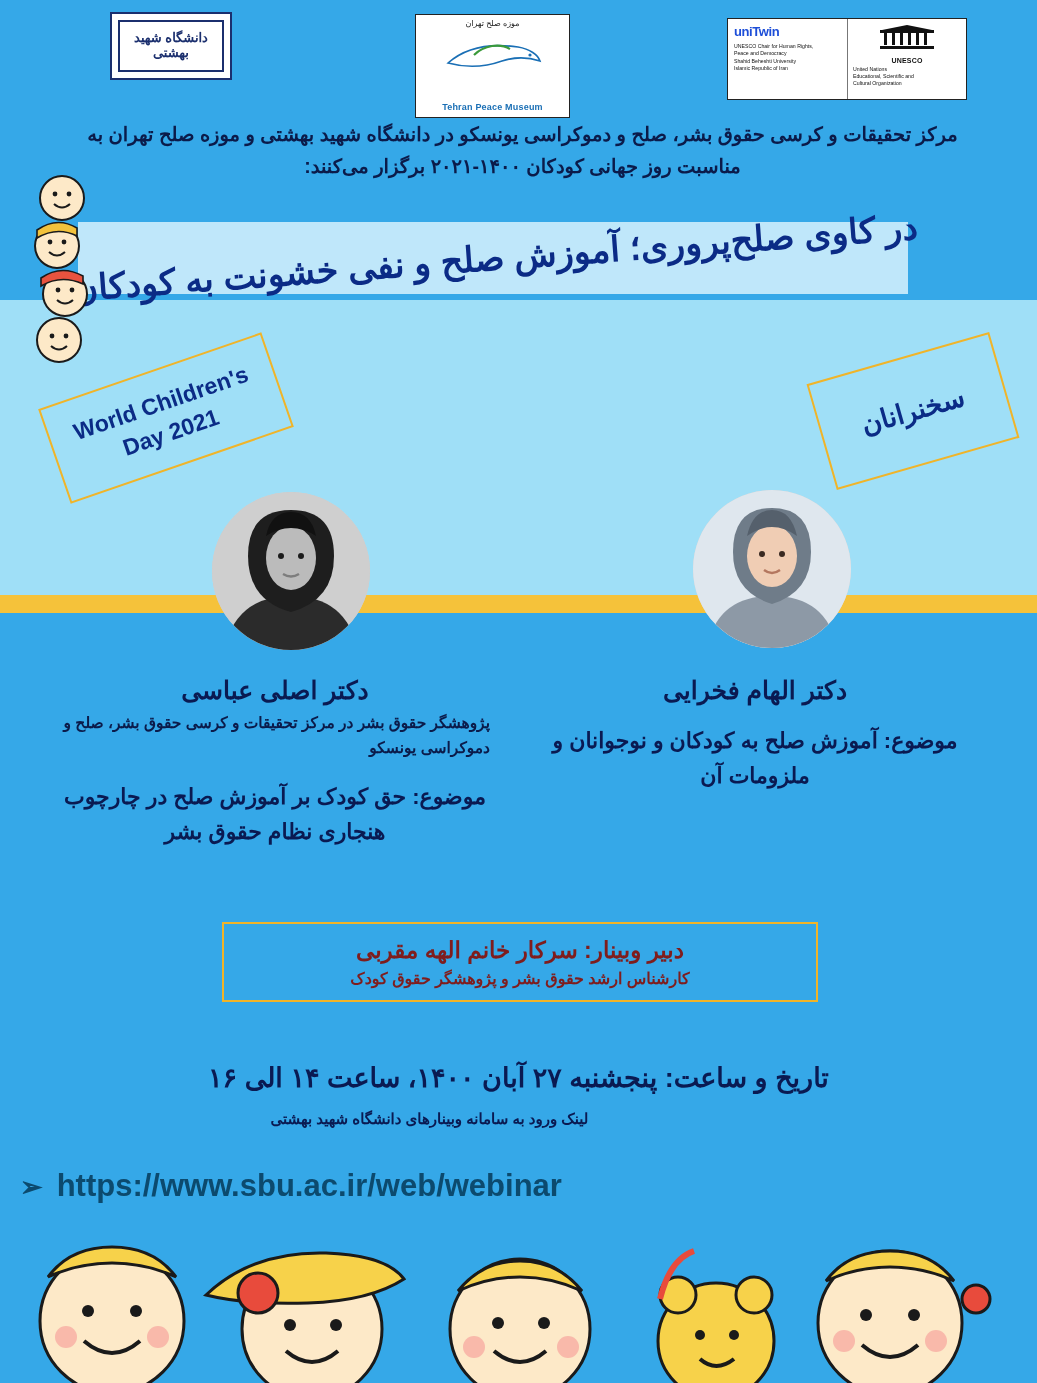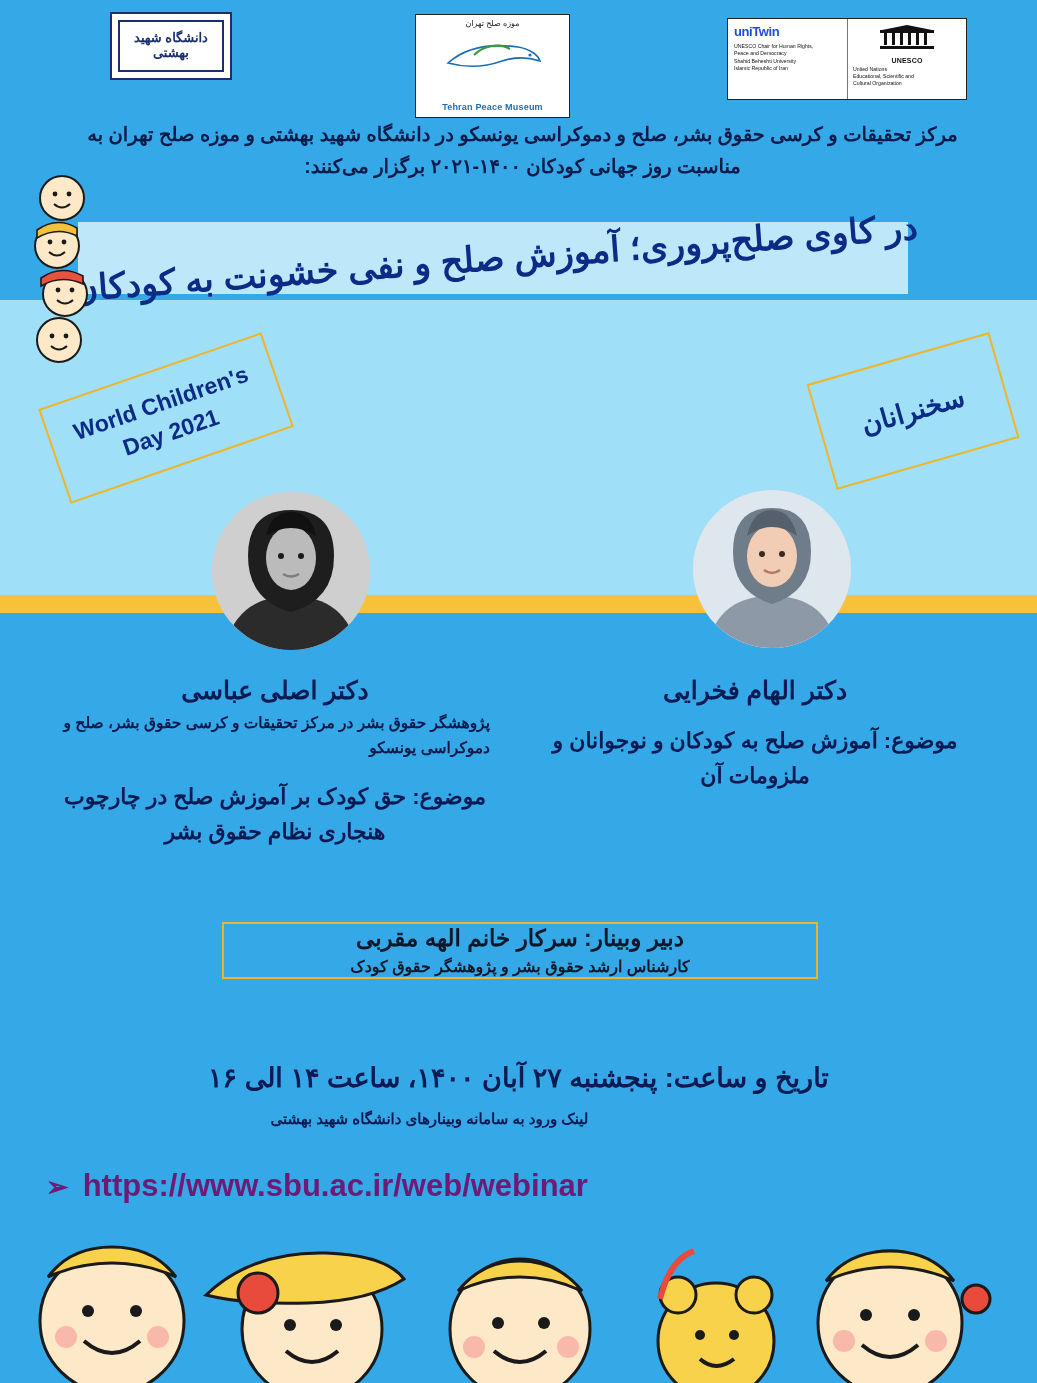--- a/index.html
+++ b/index.html
@@ -275,29 +275,29 @@
     color: #0a1a52;
     line-height: 1.6;
   }
 
   
   #moderator {
     position: absolute;
     left: 222px;
     top: 922px;
     width: 596px;
-    height: 57px;
+    height: 80px;
     border: 2px solid #f0b429;
     box-sizing: border-box;
     display: flex;
     flex-direction: column;
     align-items: center;
     justify-content: center;
     direction: rtl;
-    color: #0f172a;
+    color: #7f1d1d;
   }
   #moderator .md-title {
     font-size: 23px;
     font-weight: bold;
   }
   #moderator .md-sub {
     font-size: 16px;
     font-weight: bold;
     margin-top: 5px;
   }
@@ -325,23 +325,23 @@
     font-size: 15px;
     font-weight: bold;
   }
   .urlrow {
     position: absolute;
     top: 1168px;
     left: 0;
     width: 1037px;
     direction: ltr;
     text-align: left;
-    padding-left: 46px;
+    padding-left: 20px;
     box-sizing: border-box;
-    color: #701a75;
+    color: #0c4a6e;
     font-size: 31px;
     font-weight: bold;
   }
   .urlrow .arrow {
     display: inline-block;
     margin-right: 14px;
     font-size: 27px;
   }
 
   

